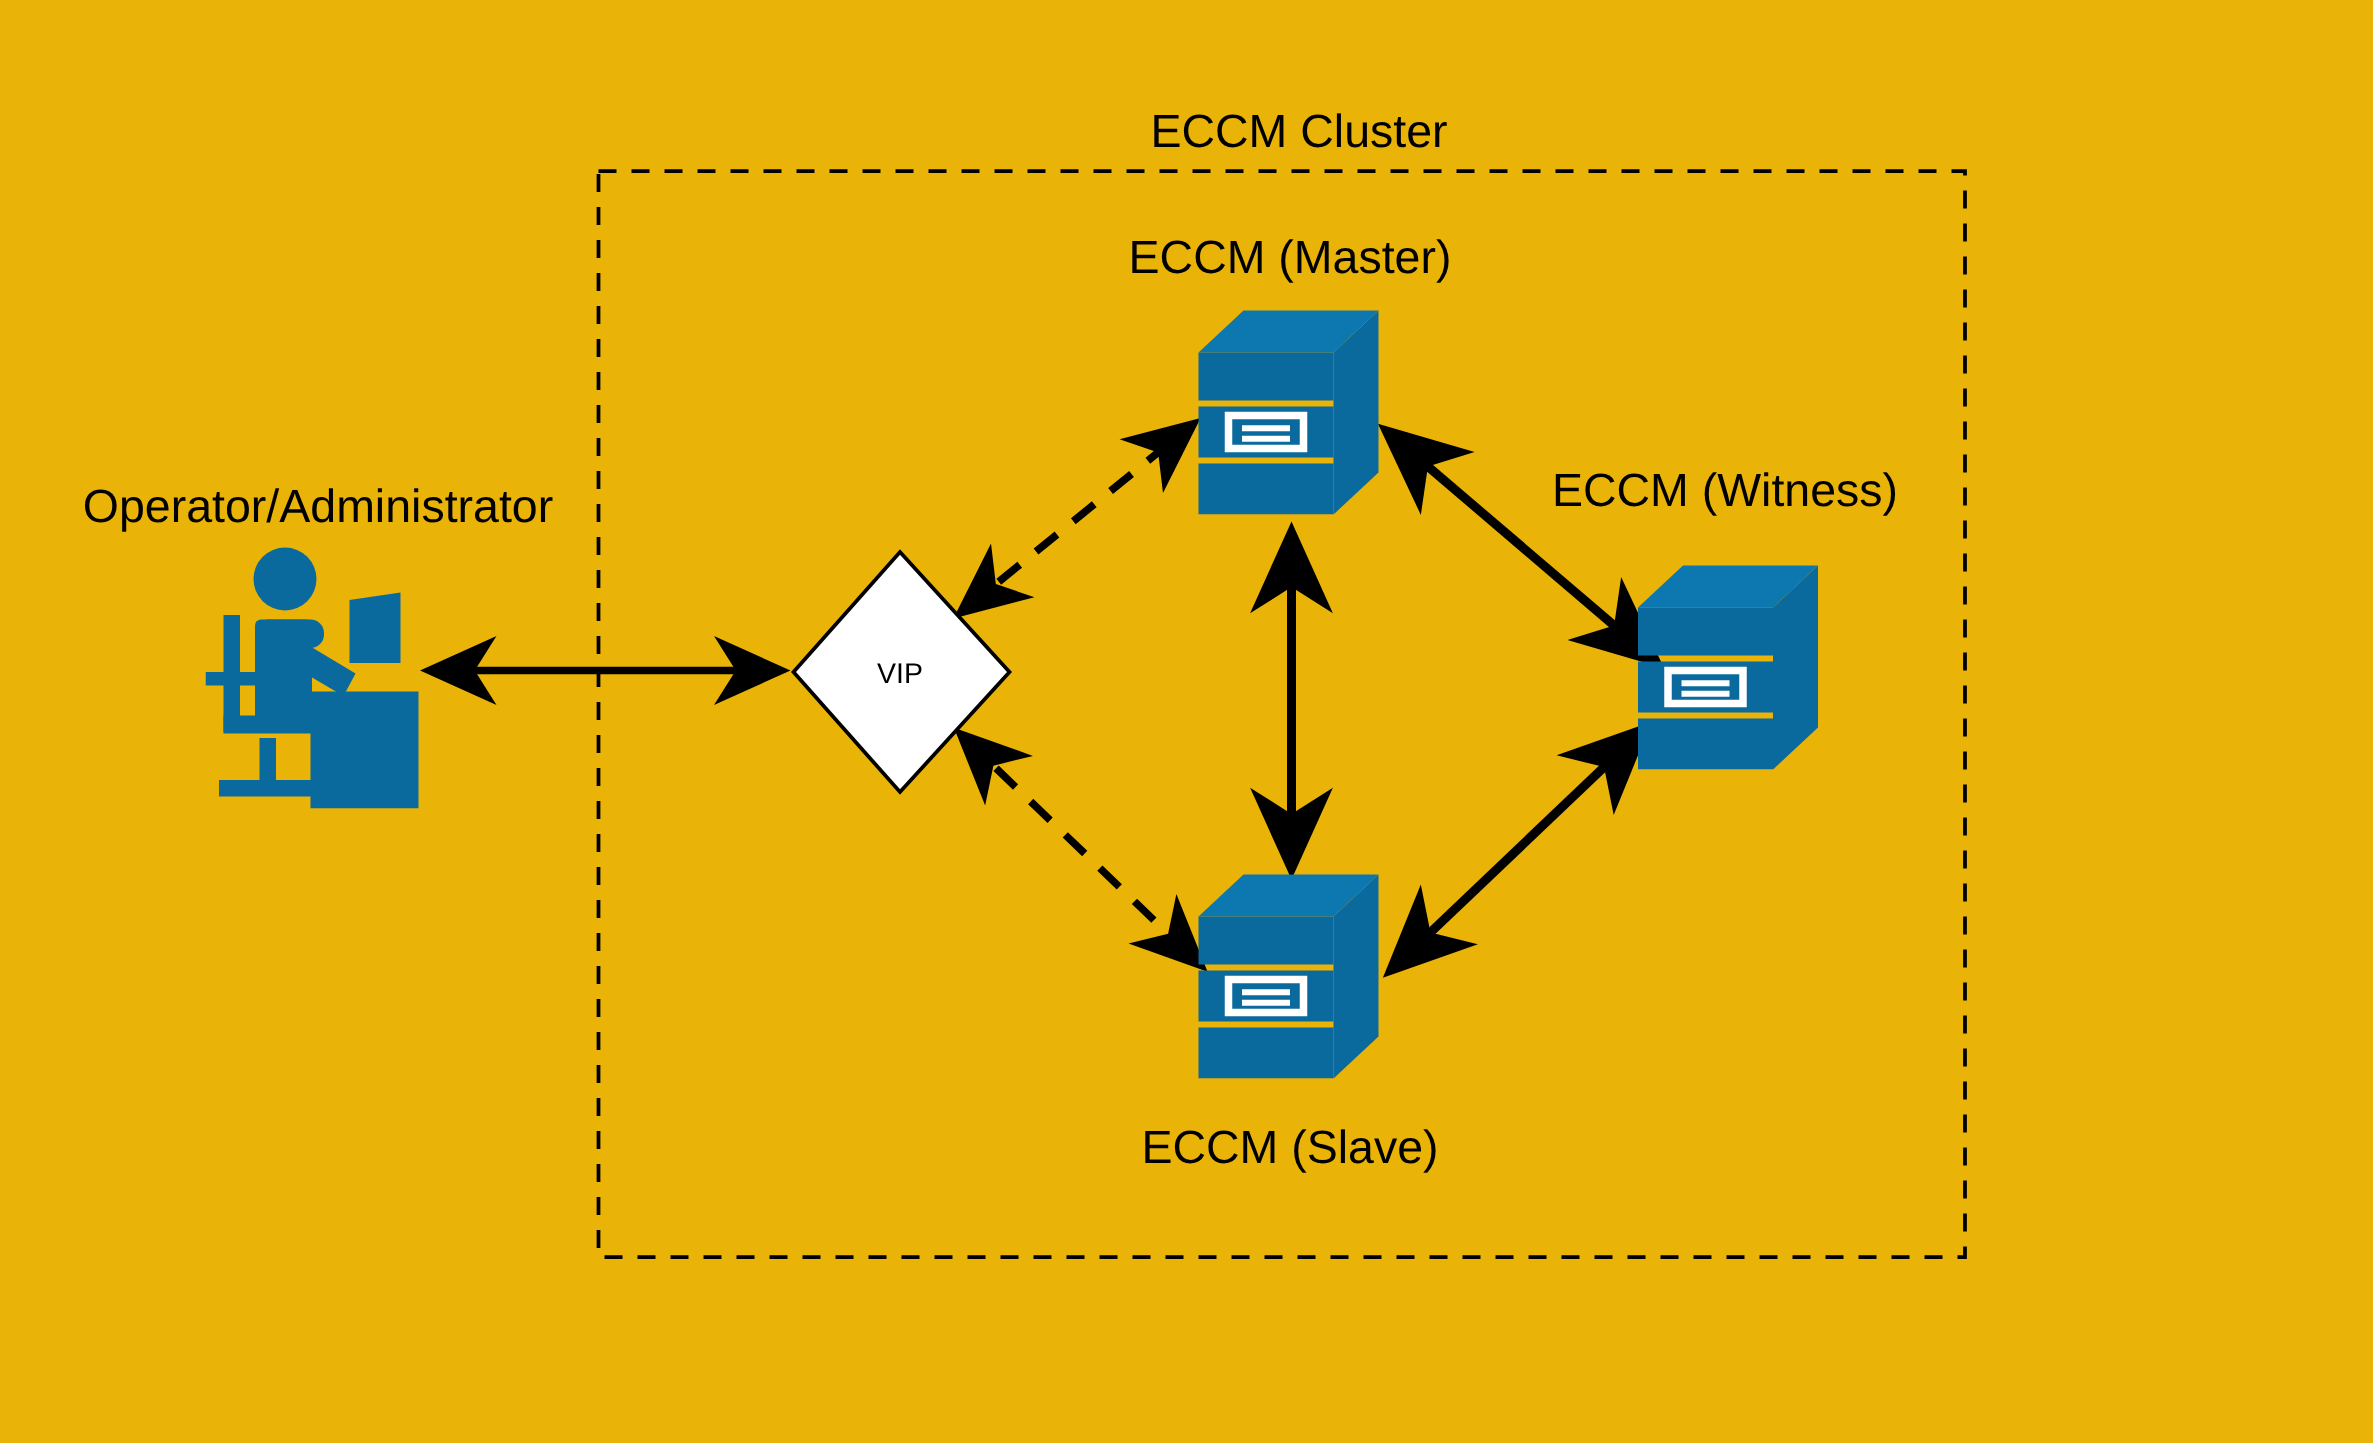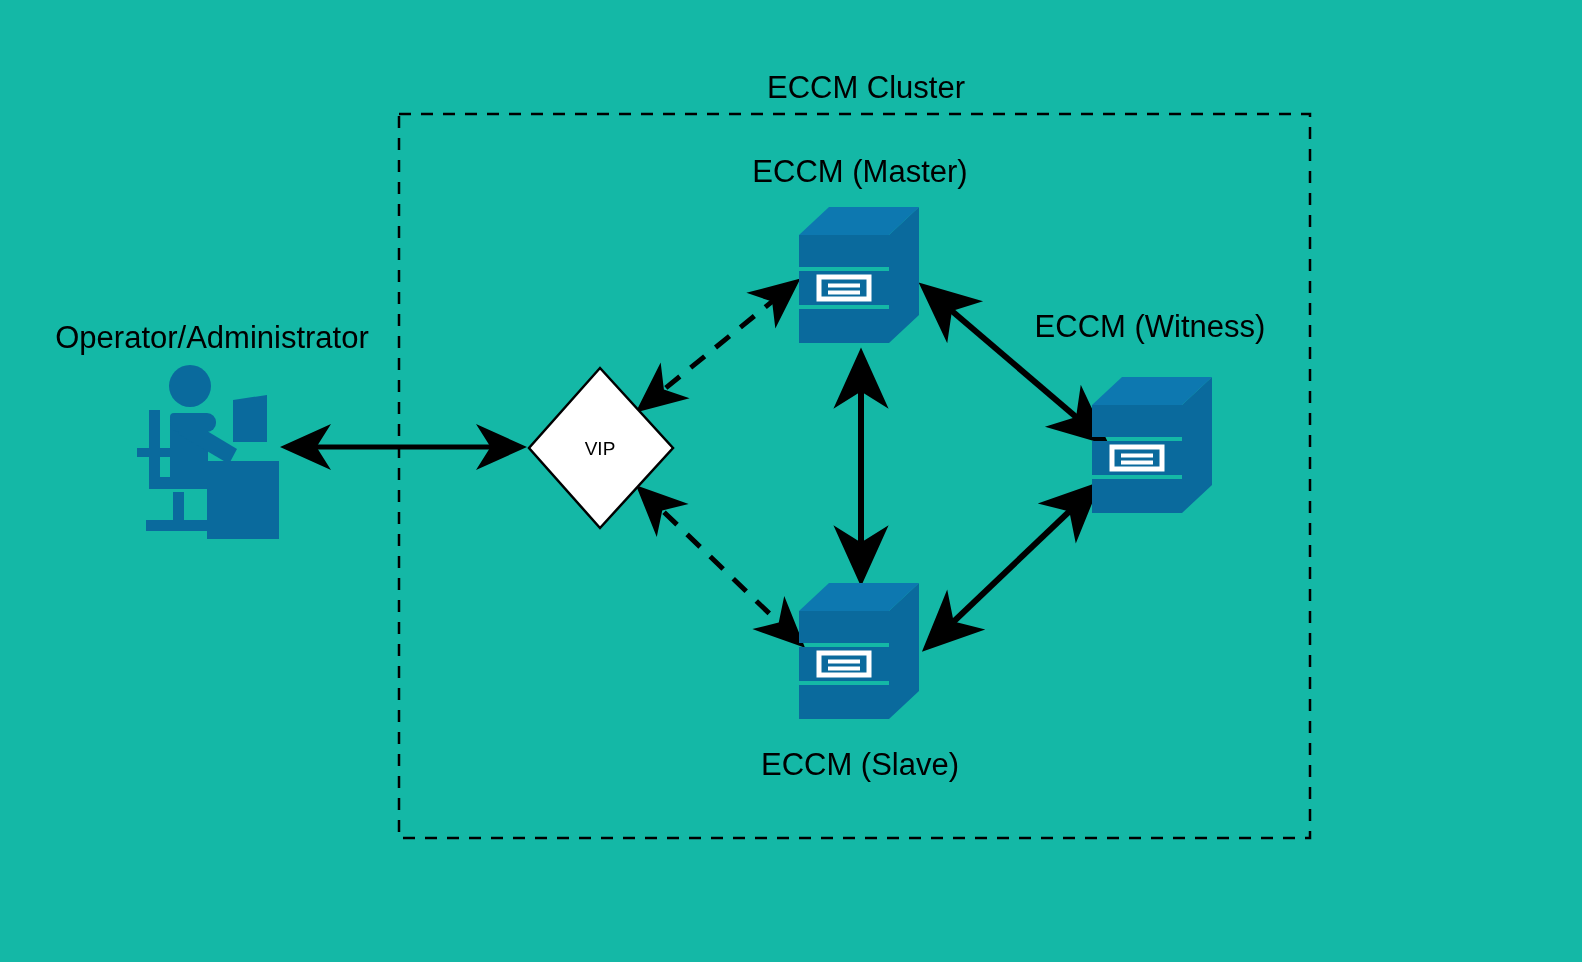--- a/index.html
+++ b/index.html
@@ -4,21 +4,21 @@
 <style>
   html, body {
     margin: 0;
     padding: 0;
     background: #ffffff;
   }
   #canvas {
     position: relative;
     width: 1582px;
     height: 962px;
-    background: #14b8a6;
+    background: #eab308;
     font-family: "Liberation Sans", sans-serif;
     overflow: hidden;
   }
   #diagram-svg {
     position: absolute;
     left: 0;
     top: 0;
     width: 1582px;
     height: 962px;
   }

